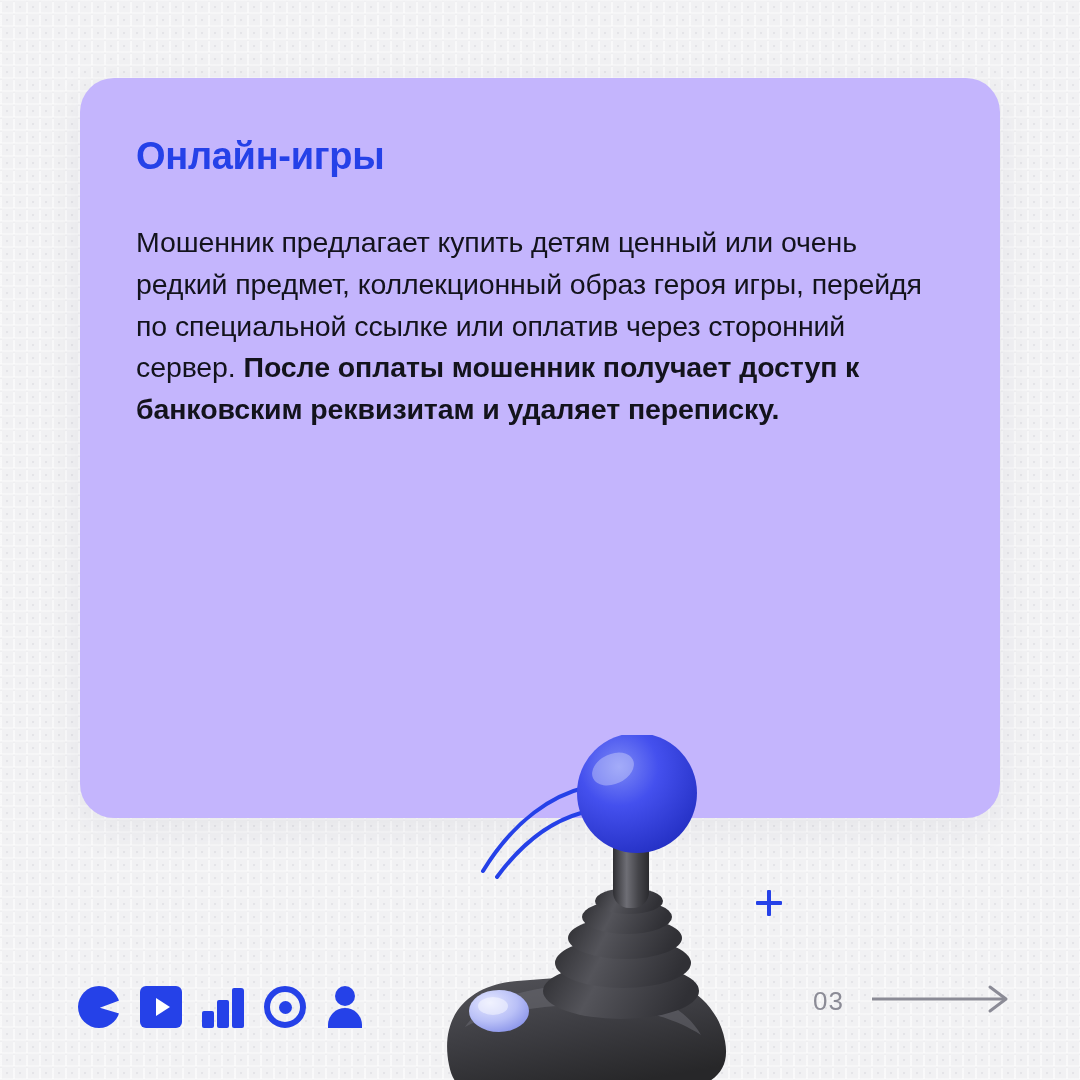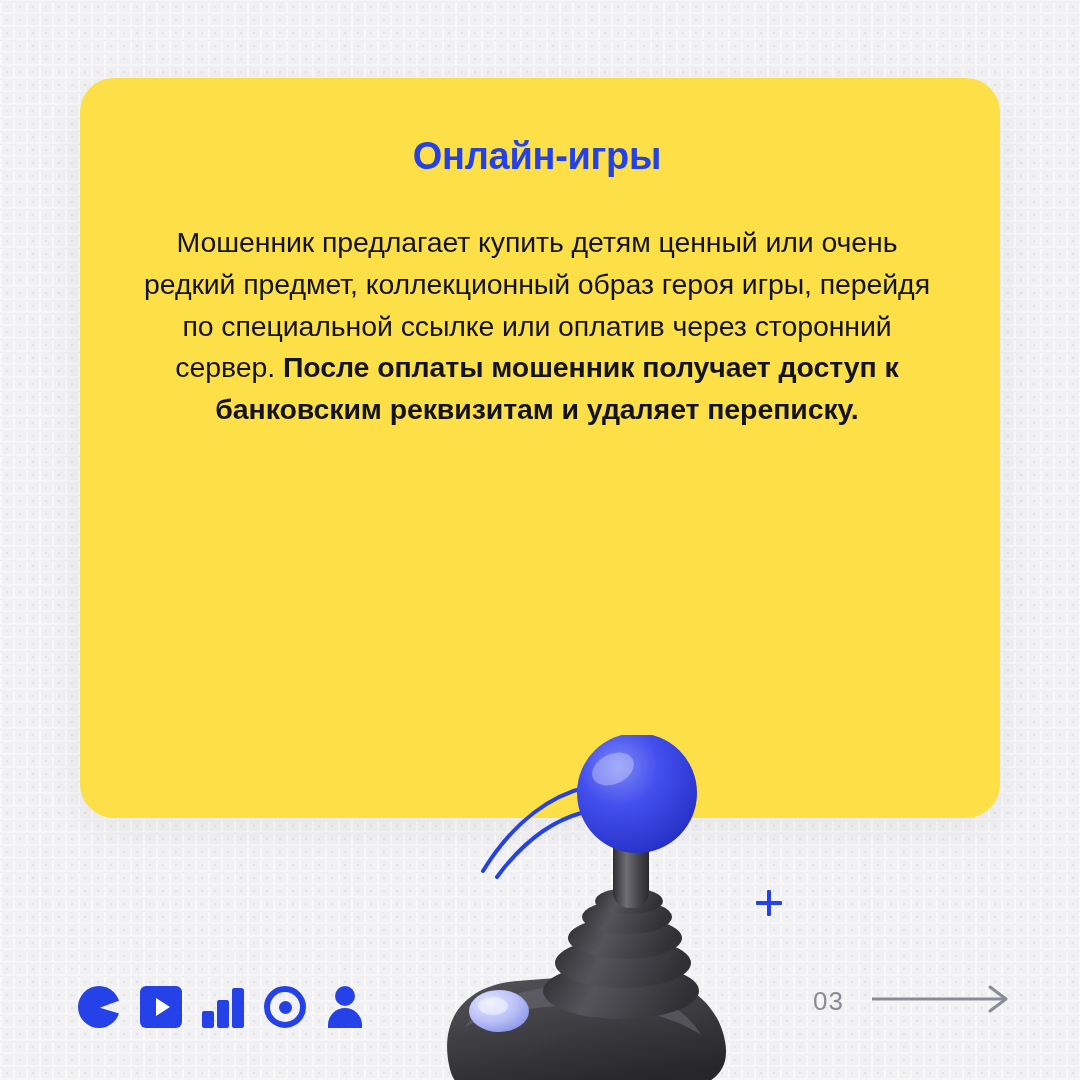--- a/index.html
+++ b/index.html
@@ -35,27 +35,26 @@
       repeating-linear-gradient(0deg, rgba(255,255,255,0.35) 0 2px, rgba(0,0,0,0) 2px 13px);
   }
 
   
   .card {
     position: absolute;
     left: 80px;
     top: 78px;
     width: 920px;
     height: 740px;
-    background: #fde047;
+    background: #c4b5fd;
     border-radius: 34px;
     box-sizing: border-box;
     padding: 58px 62px 0 56px;
     box-shadow: 0 10px 40px rgba(40,40,60,0.06);
     z-index: 2;
-    text-align: center;
   }
 
   .card-title {
     color: #2541e8;
     font-size: 38px;
     font-weight: bold;
     letter-spacing: -0.3px;
     margin: 0 0 44px 0;
     line-height: 1.1;
   }

